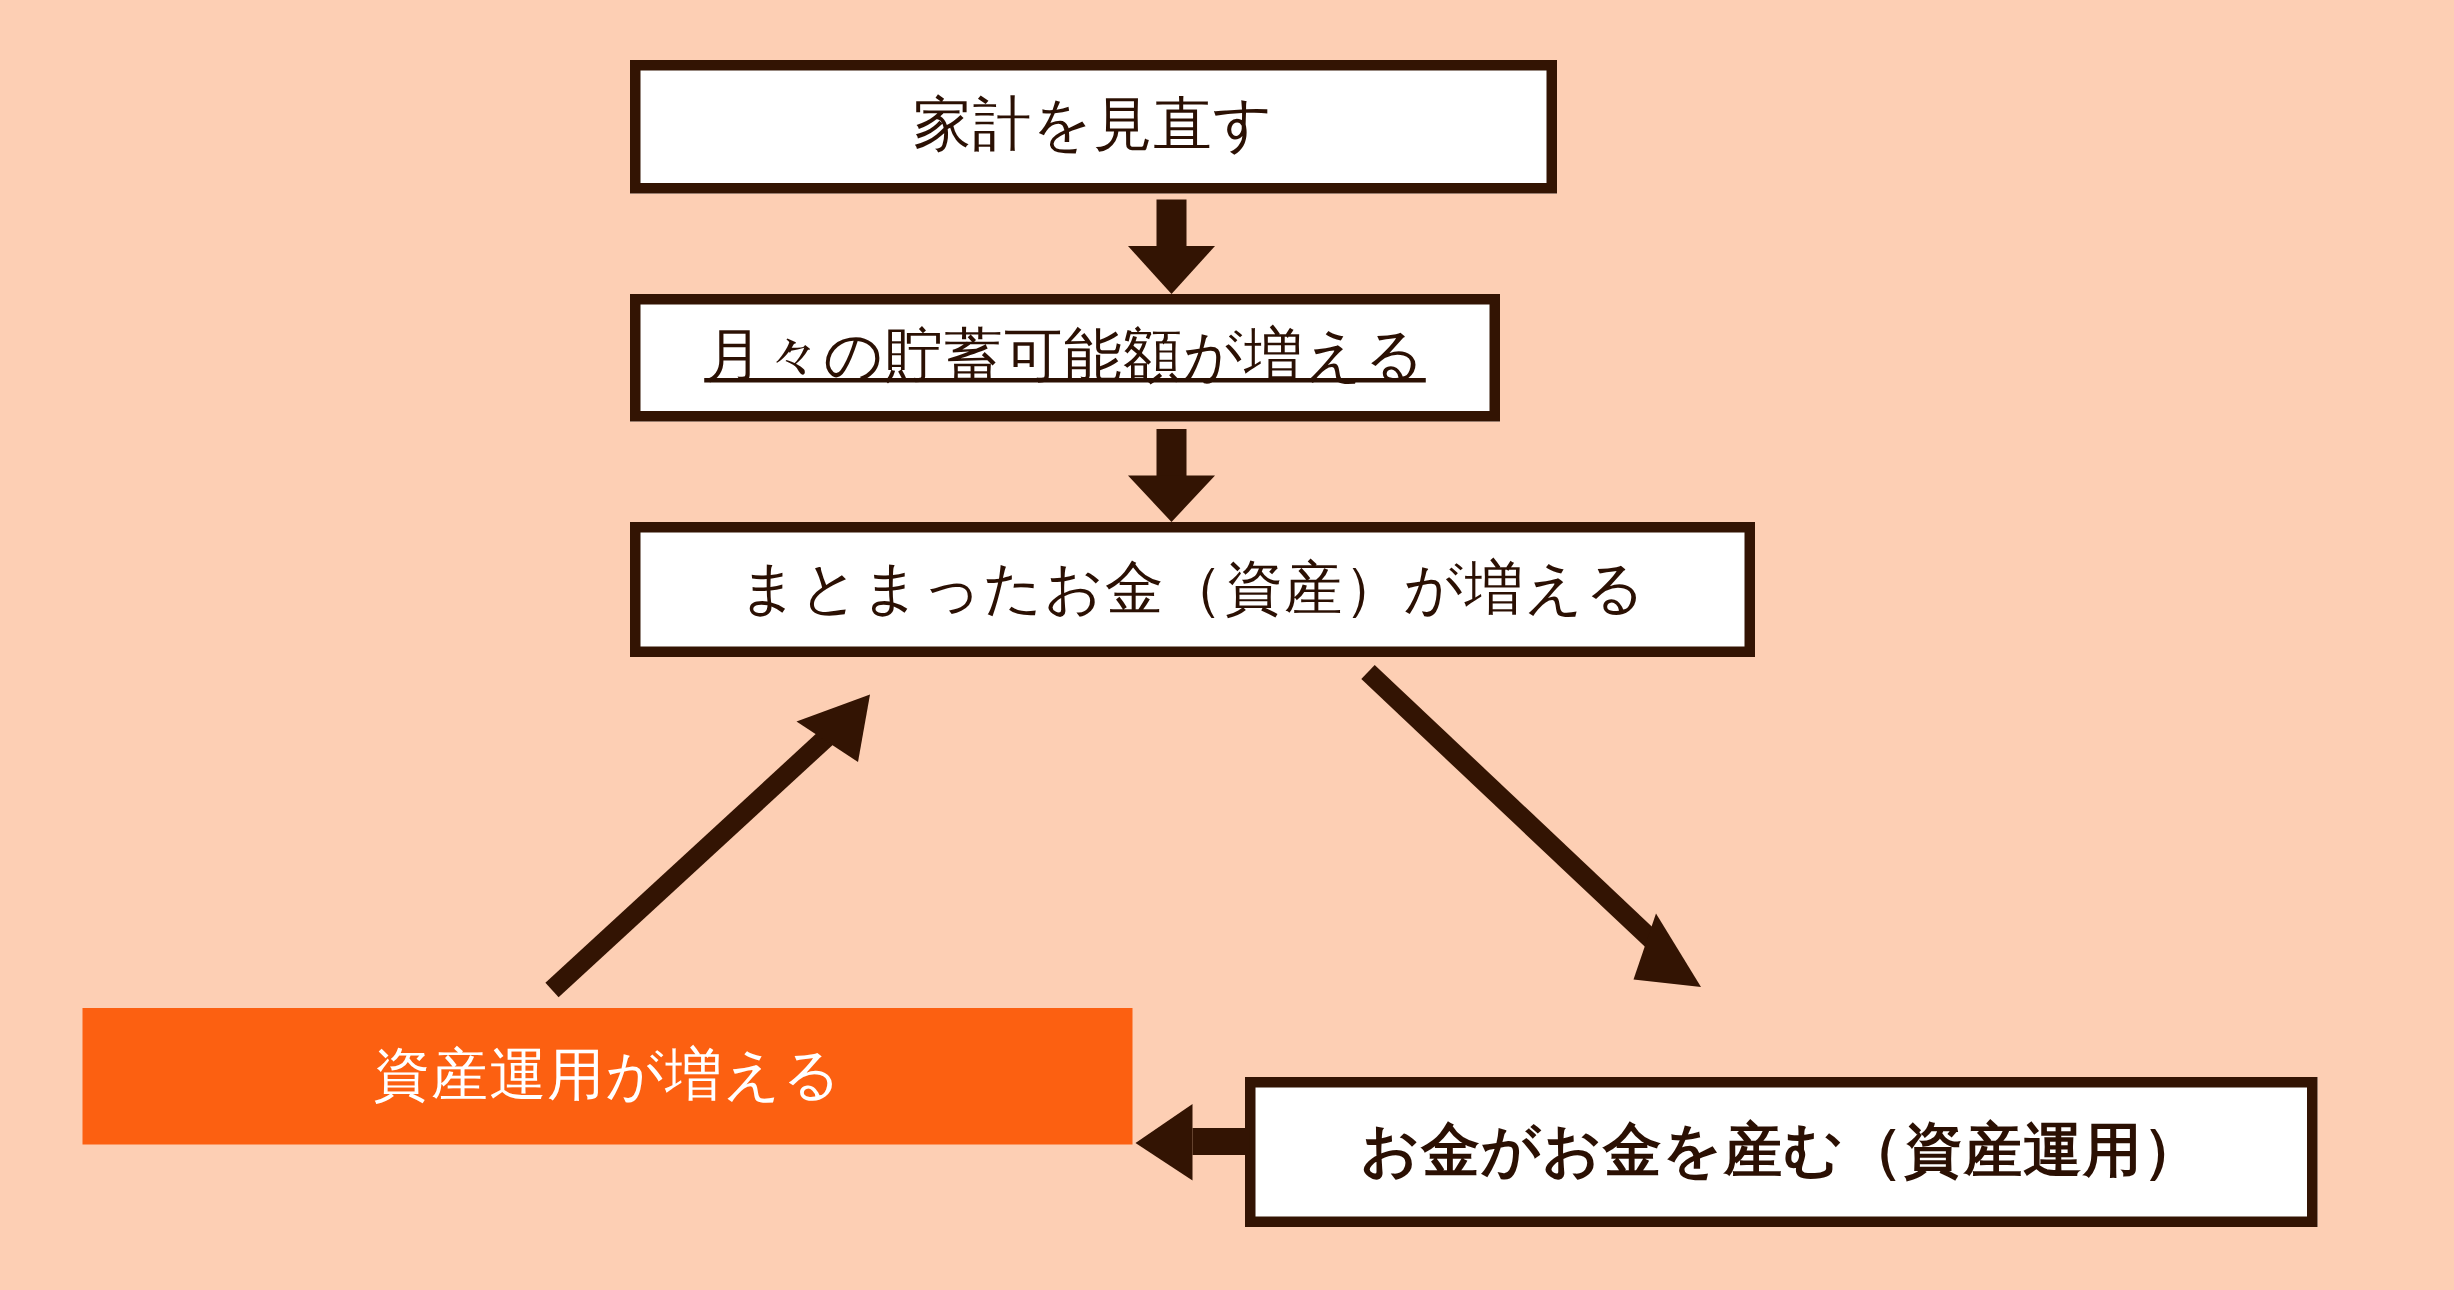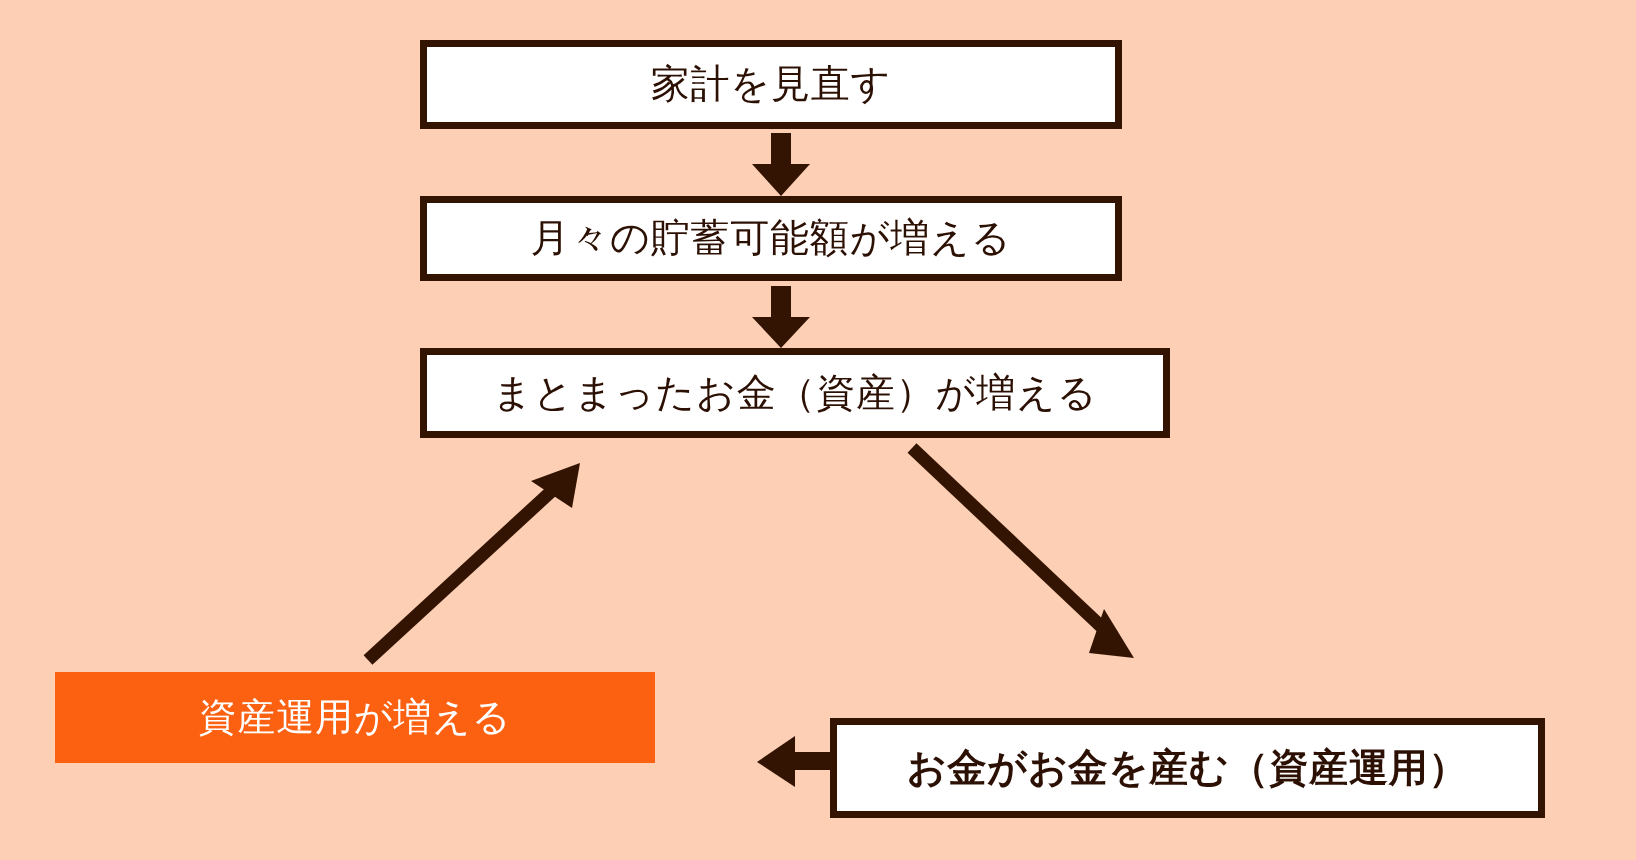--- a/index.html
+++ b/index.html
@@ -32,24 +32,24 @@
     font-size: 39px;
     line-height: 1.1;
     letter-spacing: 0.02em;
     white-space: nowrap;
   }
   .flow-box.highlight {
     background: #fc6011;
     border: none;
     color: #ffffff;
   }
-  #box-household   { left: 420px; top: 40px;  width: 702px; height: 89px; }
-  #box-savings     { left: 420px; top: 196px; width: 702px; height: 85px; }
+  #box-household   { left: 420px; top: 40px;  width: 618px; height: 89px; }
+  #box-savings     { left: 420px; top: 196px; width: 580px; height: 85px; text-decoration: underline; }
   #box-assets      { left: 420px; top: 348px; width: 750px; height: 90px; align-items: center; }
-  #box-investing   { left: 55px;  top: 672px; width: 600px; height: 91px; font-size: 38px; }
+  #box-investing   { left: 55px;  top: 672px; width: 700px; height: 91px; font-size: 38px; }
   #box-money-makes { left: 830px; top: 718px; width: 715px; height: 100px; font-weight: bold; }
 
   #arrow-layer {
     position: absolute;
     left: 0;
     top: 0;
     width: 1636px;
     height: 860px;
     pointer-events: none;
   }

